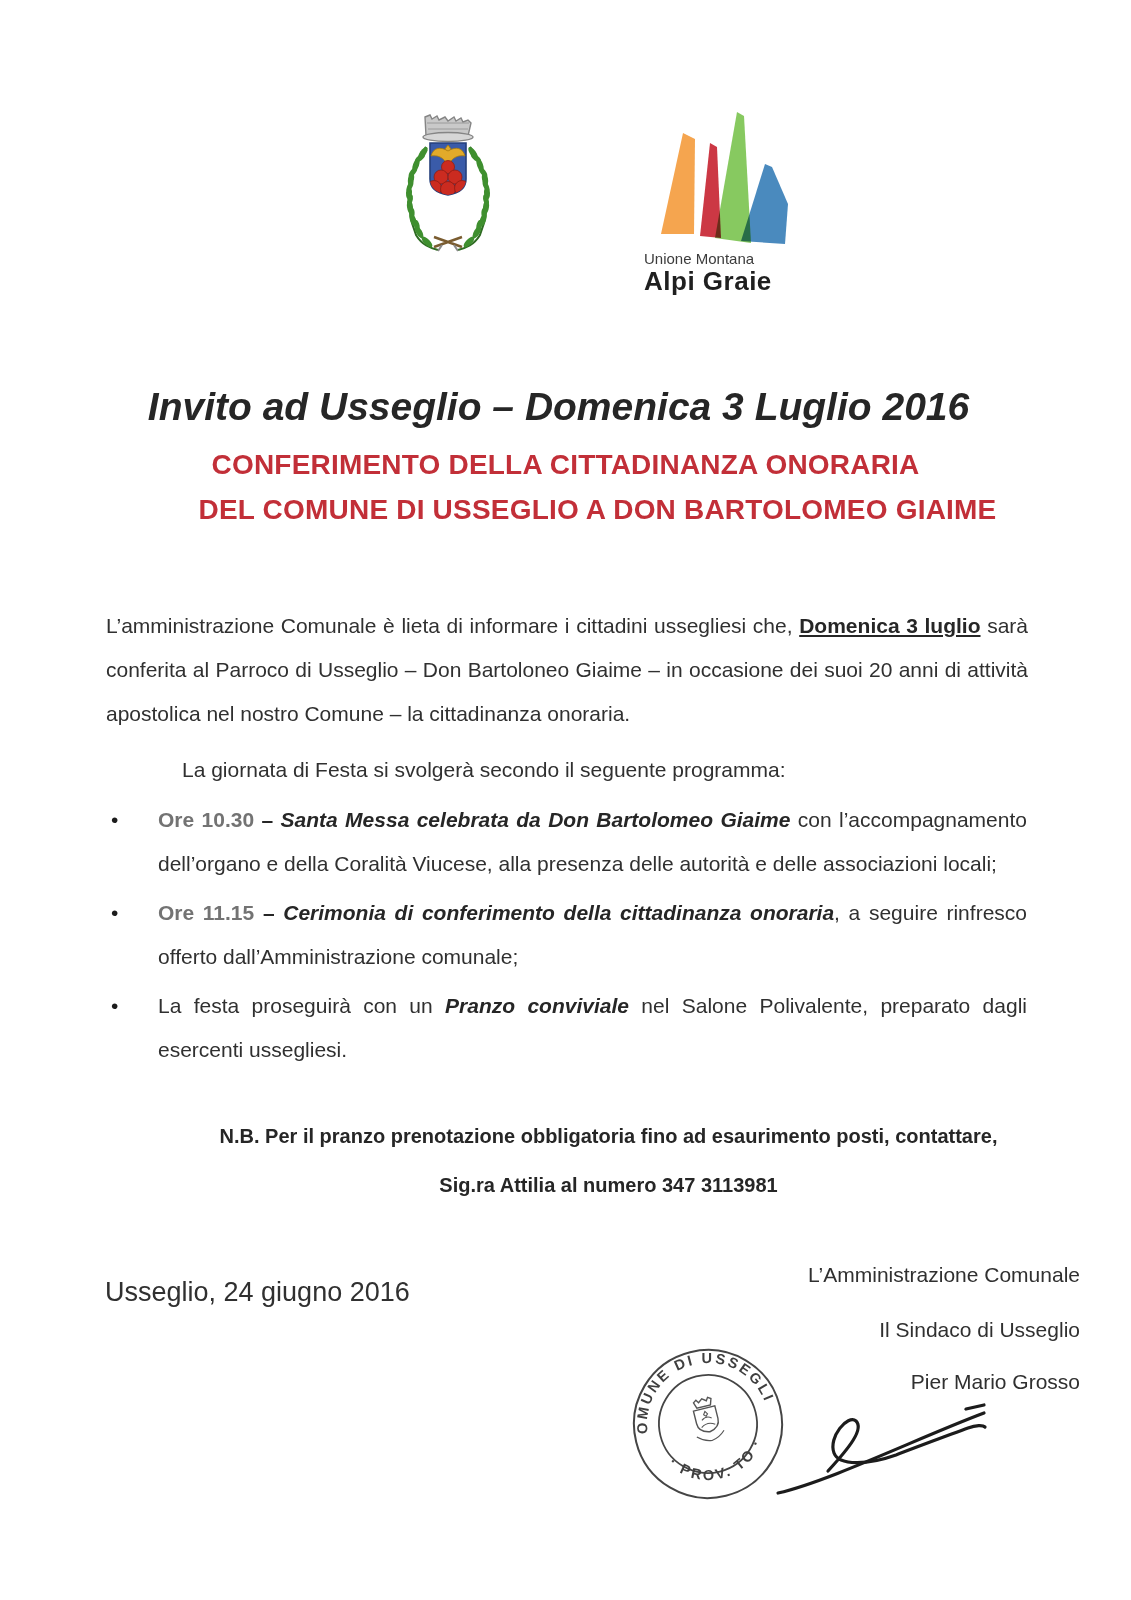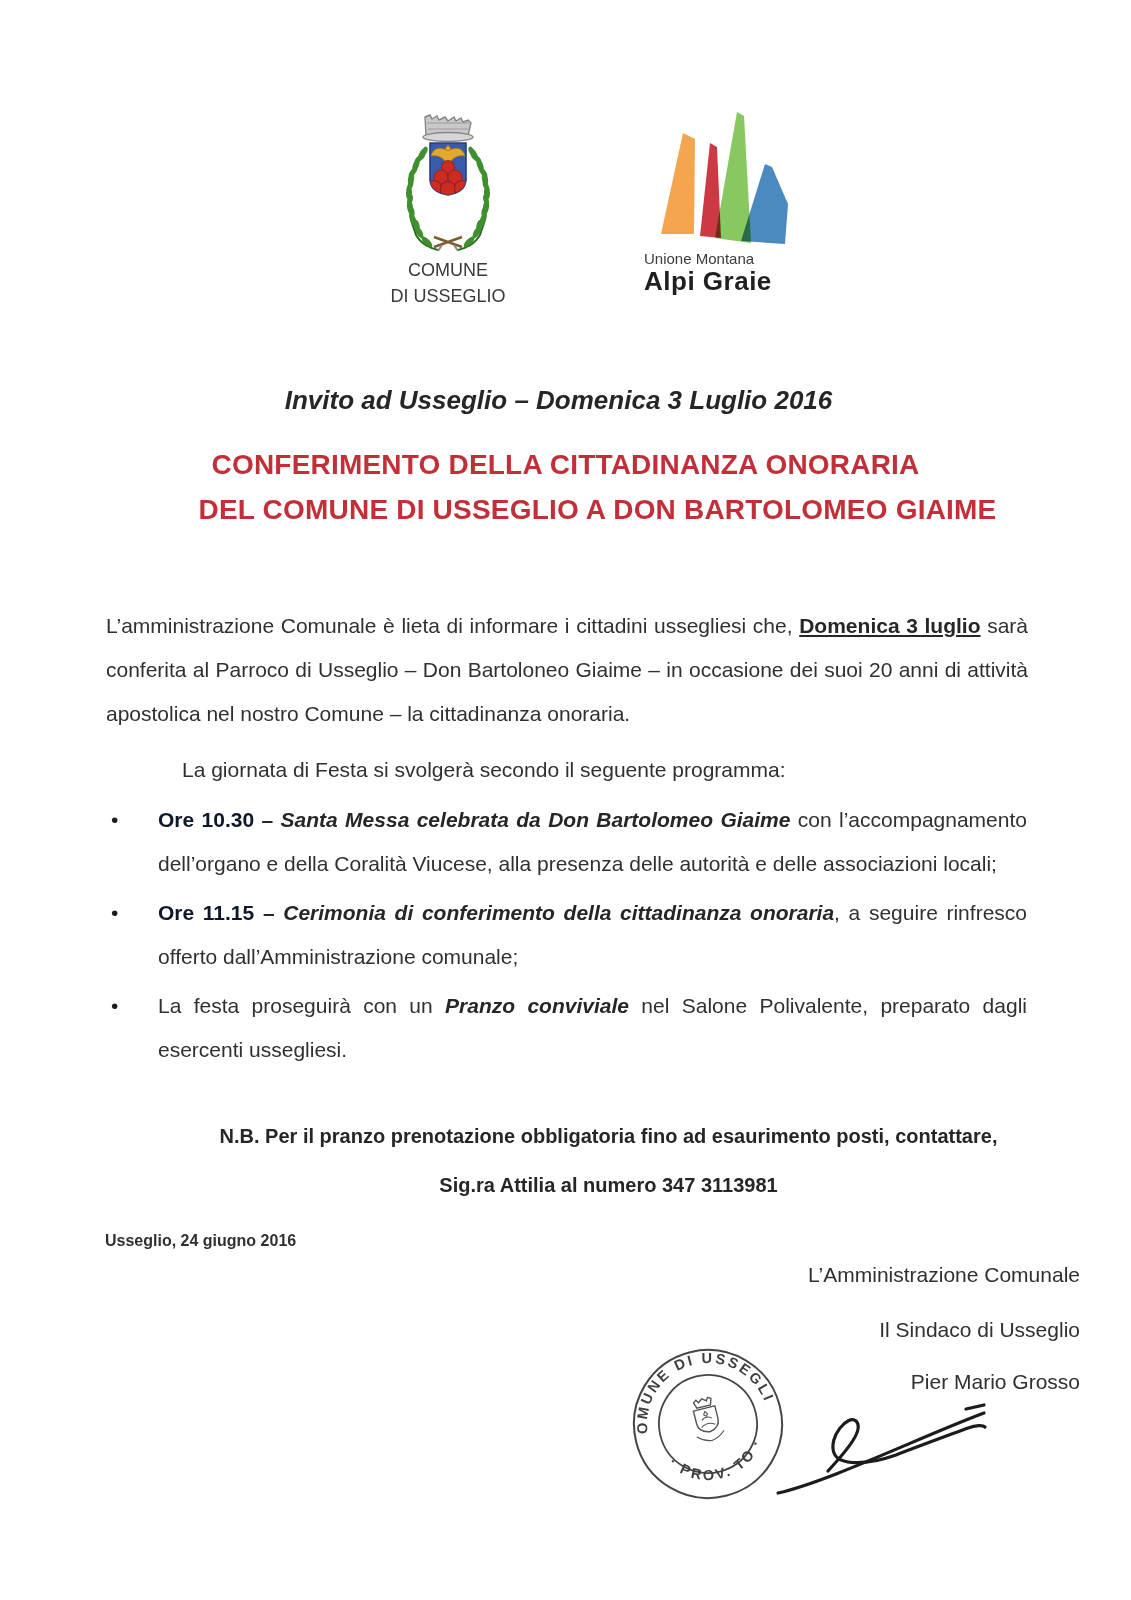--- a/index.html
+++ b/index.html
@@ -16,43 +16,43 @@
   .crest-svg{position:absolute;left:396px;top:95px;width:104px;height:158px;}
   .comune-caption{position:absolute;left:346px;top:257px;width:204px;text-align:center;
     font-size:18px;line-height:26px;color:#3a3a3a;}
   .mountains-svg{position:absolute;left:658px;top:106px;width:132px;height:140px;}
   .unione-caption{position:absolute;left:644px;top:250px;width:220px;text-align:left;}
   .unione-line1{font-size:15px;color:#3c3c3c;line-height:17px;}
   .unione-line2{font-size:26px;font-weight:700;color:#1f1f1f;line-height:28px;letter-spacing:0.5px;}
 
   
   .title{position:absolute;left:0;top:385px;width:1117px;text-align:center;
-    font-size:26px;font-weight:700;font-style:italic;color:#262626;}
+    font-size:39px;font-weight:700;font-style:italic;color:#262626;}
   .red-heading{position:absolute;left:0;width:1131px;text-align:center;
     font-size:28px;font-weight:700;color:#c22f38;letter-spacing:0.2px;}
   .red-heading.l1{top:449px;}
   .red-heading.l2{top:494px;padding-left:32px;}
 
   
   .bodytext{font-size:21px;line-height:44px;color:#303030;text-align:justify;}
   .intro{position:absolute;left:102px;top:600px;width:922px;margin:4px;}
   .bold-underline{font-weight:700;text-decoration:underline;color:#262626;}
   .programma{position:absolute;left:105px;top:748px;width:922px;margin:0;text-indent:77px;text-align:left;}
 
   .bullets{position:absolute;left:105px;top:798px;width:922px;margin:0;padding:0;list-style:none;}
   .bullets li{position:relative;padding-left:53px;margin:0 0 5px 0;text-align:justify;}
   .bullet-dot{position:absolute;left:6px;top:0;font-size:21px;color:#1c1c1c;}
-  .time-red{font-weight:700;color:#0f172a;}
+  .time-red{font-weight:700;color:#737373;}
   .sep{font-weight:700;color:#262626;}
   .emph{font-weight:700;font-style:italic;color:#262626;}
 
   .nb{position:absolute;left:0;top:1112px;width:1131px;text-align:center;
     font-size:20px;font-weight:700;color:#262626;line-height:49px;padding-left:43px;}
 
-  .dateline{position:absolute;left:105px;top:1232px;font-size:16px;color:#303030;font-weight:bold;}
+  .dateline{position:absolute;left:105px;top:1277px;font-size:27px;color:#303030;}
 
   .closing-line{position:absolute;left:680px;width:400px;text-align:right;font-size:21px;color:#303030;}
   .closing-1{top:1263px;}
   .closing-2{top:1318px;}
   .closing-3{top:1370px;}
 
   .stamp-svg{position:absolute;left:628px;top:1344px;width:160px;height:160px;}
   .signature-svg{position:absolute;left:770px;top:1385px;width:230px;height:115px;}
 </style>
 </head>
@@ -123,24 +123,20 @@
           <circle cx="45" cy="82" r="7"></circle>
           <circle cx="59" cy="82" r="7"></circle>
           <circle cx="38" cy="93" r="7.5"></circle>
           <circle cx="52" cy="94" r="7.5"></circle>
           <circle cx="66" cy="93" r="7.5"></circle>
         </g>
       </g>
     </g>
   </svg>
 
-  <div class="comune-caption">
-    <div>COMUNE</div>
-    <div>DI USSEGLIO</div>
-  </div>
 
   <svg class="mountains-svg" viewBox="0 0 132 140">
     <g style="mix-blend-mode:multiply">
       <path d="M3,128 L25,27 L37,33 L36,128 Z" fill="#f5a54f" style="mix-blend-mode:multiply"></path>
       <path d="M42,130 L52,37 L59,41 L63,132 Z" fill="#cc3844" style="mix-blend-mode:multiply"></path>
       <path d="M57,132 L79,6 L86,10 L93,137 Z" fill="#7dc453" fill-opacity="0.92" style="mix-blend-mode:multiply"></path>
       <path d="M83,135 L107,58 L114,61 L130,98 L127,138 Z" fill="#3b80b8" fill-opacity="0.92" style="mix-blend-mode:multiply"></path>
     </g>
   </svg>
   <div class="unione-caption">

